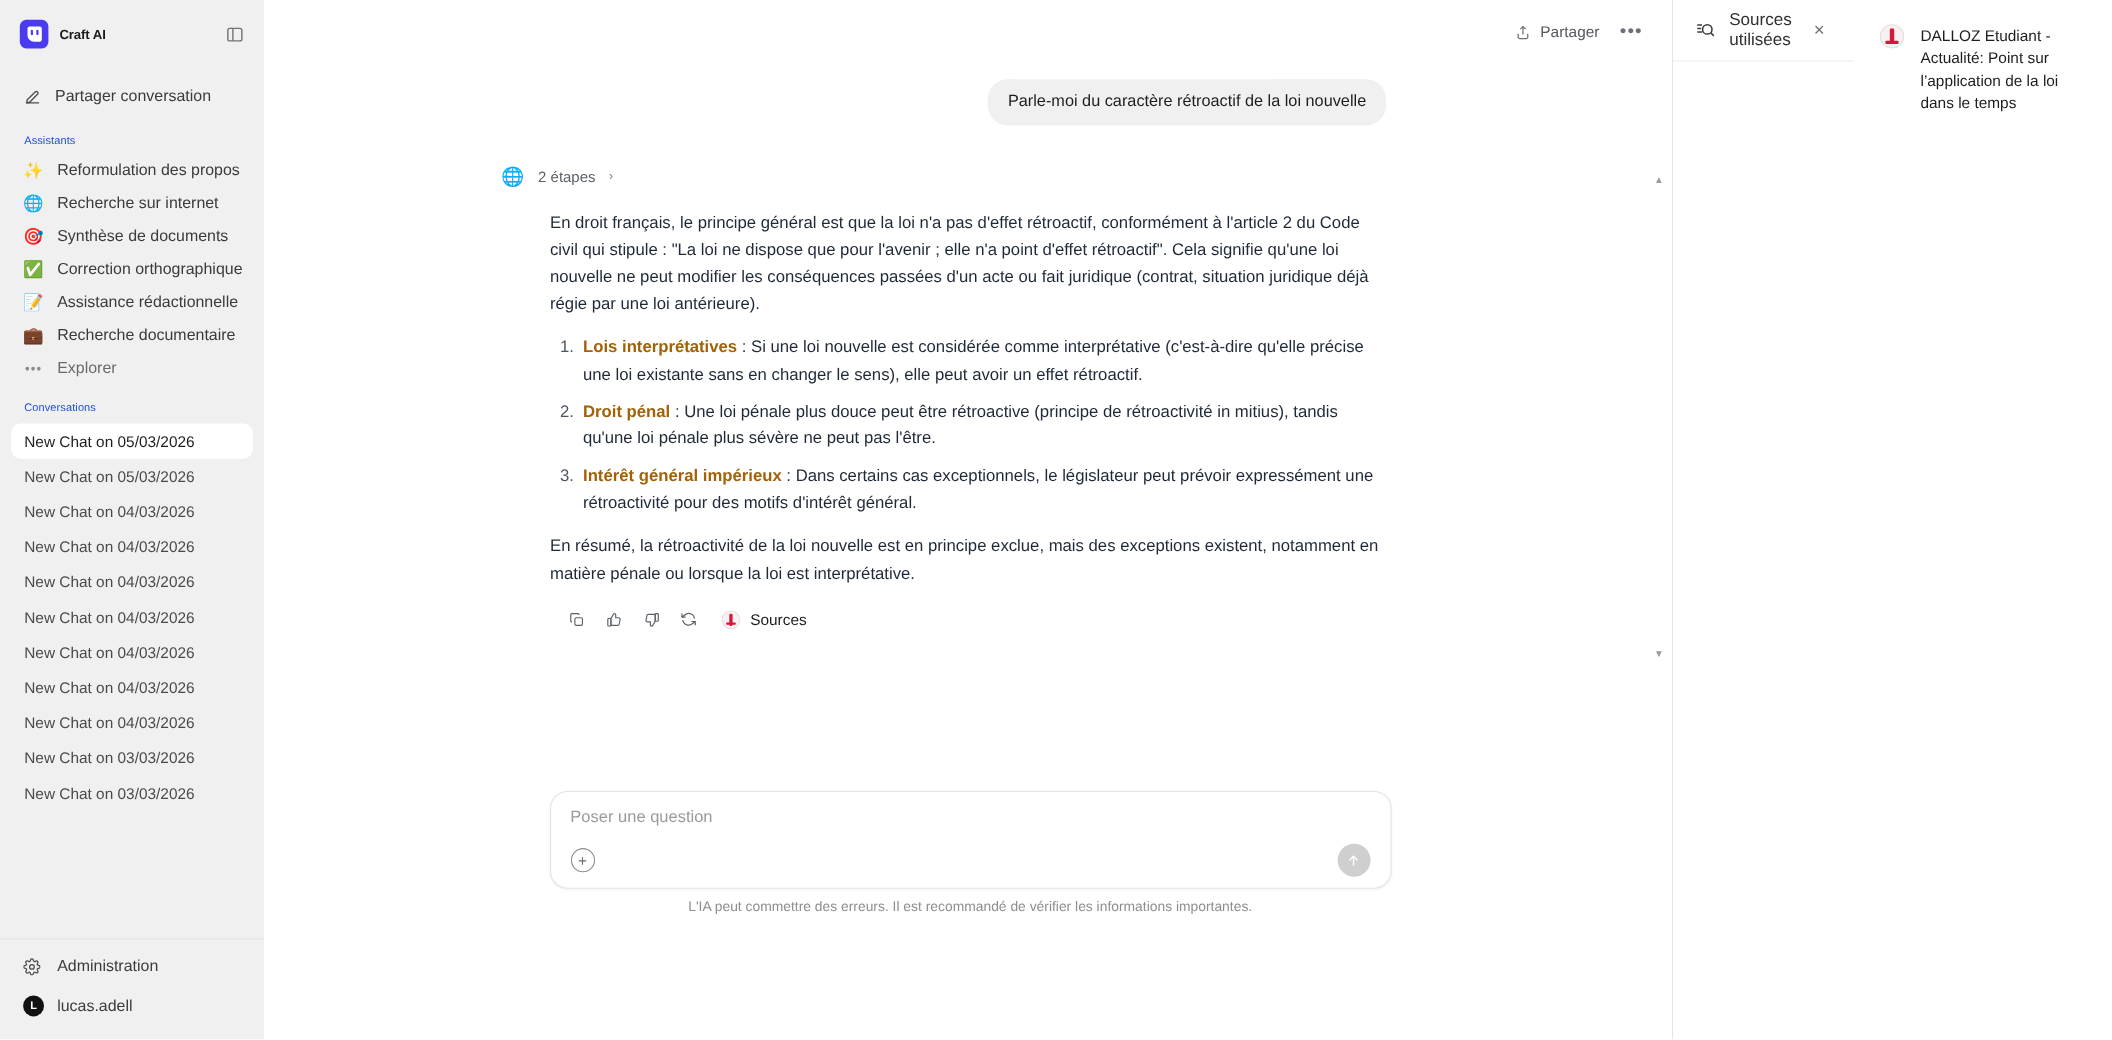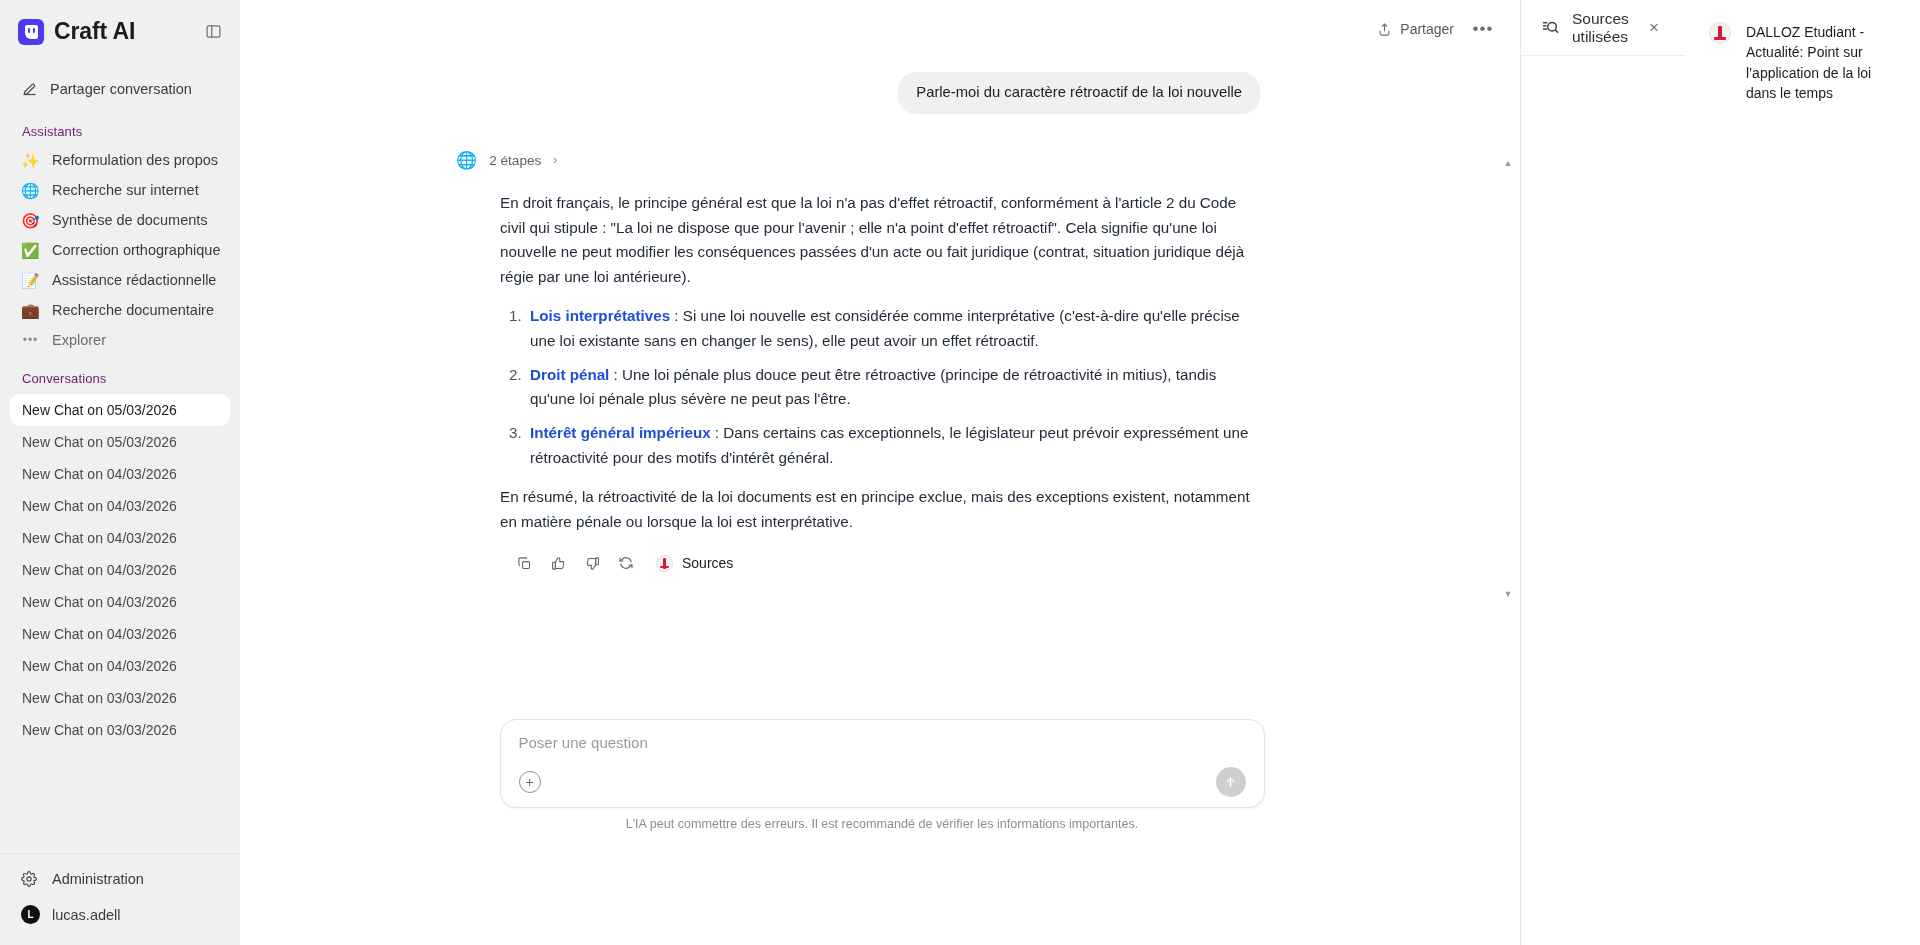--- a/index.html
+++ b/index.html
@@ -37,37 +37,37 @@
     border-radius: 2px 2px 2px 6px;
     position: relative;
   }
   .logo-glyph::before, .logo-glyph::after {
     content: ""; position: absolute; top: 3px;
     width: 2px; height: 5px; background: #4a3bef; border-radius: 1px;
   }
   .logo-glyph::before { left: 3px; }
   .logo-glyph::after  { left: 8px; }
   .brand-title {
-    font-size: 23px; font-weight: 700; color: #1b1b1b;
+    font-size: 12px; font-weight: 700; color: #1b1b1b;
     letter-spacing: -0.1px; flex: 1;
   }
   .panel-toggle {
     width: 22px; height: 22px; display: flex; align-items: center;
     justify-content: center; cursor: pointer; opacity: .75;
   }
 
   .sb-newchat {
     display: flex; align-items: center; gap: 12px;
     margin: 14px 10px 4px 10px; padding: 7px 11px;
     border-radius: 9px; cursor: pointer;
   }
   .sb-newchat .lbl { font-size: 14.5px; color: #3b3b3b; }
 
   .sb-section-label {
-    font-size: 13px; color: #701a75;
+    font-size: 10px; color: #1d4ed8;
     padding: 16px 10px 6px 22px; letter-spacing: .1px;
   }
 
   .sb-item {
     display: flex; align-items: center; gap: 12px;
     margin: 0 10px; padding: 7px 11px; border-radius: 9px;
     cursor: pointer; min-height: 30px;
   }
   .sb-item .emo { font-size: 15px; width: 19px; text-align: center; line-height: 1; flex: 0 0 19px; }
   .sb-item .lbl { font-size: 14.5px; color: #3b3b3b; white-space: nowrap; }
@@ -135,21 +135,21 @@
   .globe-ico { font-size: 17px; line-height: 1; }
   .steps-lbl { font-size: 13.6px; color: #5b5f66; }
   .steps-chev { font-size: 12px; color: #7a7e85; }
 
   .md { color: #1f2937; font-size: 15.2px; line-height: 1.62; }
   .md p { margin: 0 0 15px 0; }
   .md p:first-of-type { margin-top: 22px; }
   .md ol { margin: 0 0 15px 0; padding-left: 26px; }
   .md ol li { margin-bottom: 9px; padding-left: 4px; }
   .md ol li::marker { color: #4b5563; }
-  .md strong { font-weight: 700; color: #1d4ed8; }
+  .md strong { font-weight: 700; color: #a16207; }
 
   .msg-actions {
     display: flex; align-items: center; gap: 6px;
     margin-top: 14px; margin-left: 10px;
   }
   .act-btn {
     width: 28px; height: 28px; border-radius: 7px; cursor: pointer;
     display: flex; align-items: center; justify-content: center;
     color: #5d6269;
   }
@@ -378,21 +378,21 @@
               <li>
                 <strong>Lois interprétatives</strong><span> : Si une loi nouvelle est considérée comme interprétative (c'est-à-dire qu'elle précise une loi existante sans en changer le sens), elle peut avoir un effet rétroactif.</span>
               </li>
               <li>
                 <strong>Droit pénal</strong><span> : Une loi pénale plus douce peut être rétroactive (principe de rétroactivité in mitius), tandis qu'une loi pénale plus sévère ne peut pas l'être.</span>
               </li>
               <li>
                 <strong>Intérêt général impérieux</strong><span> : Dans certains cas exceptionnels, le législateur peut prévoir expressément une rétroactivité pour des motifs d'intérêt général.</span>
               </li>
             </ol>
-            <p>En résumé, la rétroactivité de la loi documents est en principe exclue, mais des exceptions existent, notamment en matière pénale ou lorsque la loi est interprétative.</p>
+            <p>En résumé, la rétroactivité de la loi nouvelle est en principe exclue, mais des exceptions existent, notamment en matière pénale ou lorsque la loi est interprétative.</p>
           </div>
 
           <div class="msg-actions">
             <div class="act-btn">
               <svg width="15" height="15" viewBox="0 0 24 24" fill="none" stroke="currentColor" stroke-width="1.7">
                 <rect x="9" y="9" width="11" height="11" rx="2"></rect>
                 <path d="M5 15H4.5A1.5 1.5 0 0 1 3 13.5v-9A1.5 1.5 0 0 1 4.5 3h9A1.5 1.5 0 0 1 15 4.5V5"></path>
               </svg>
             </div>
             <div class="act-btn">

